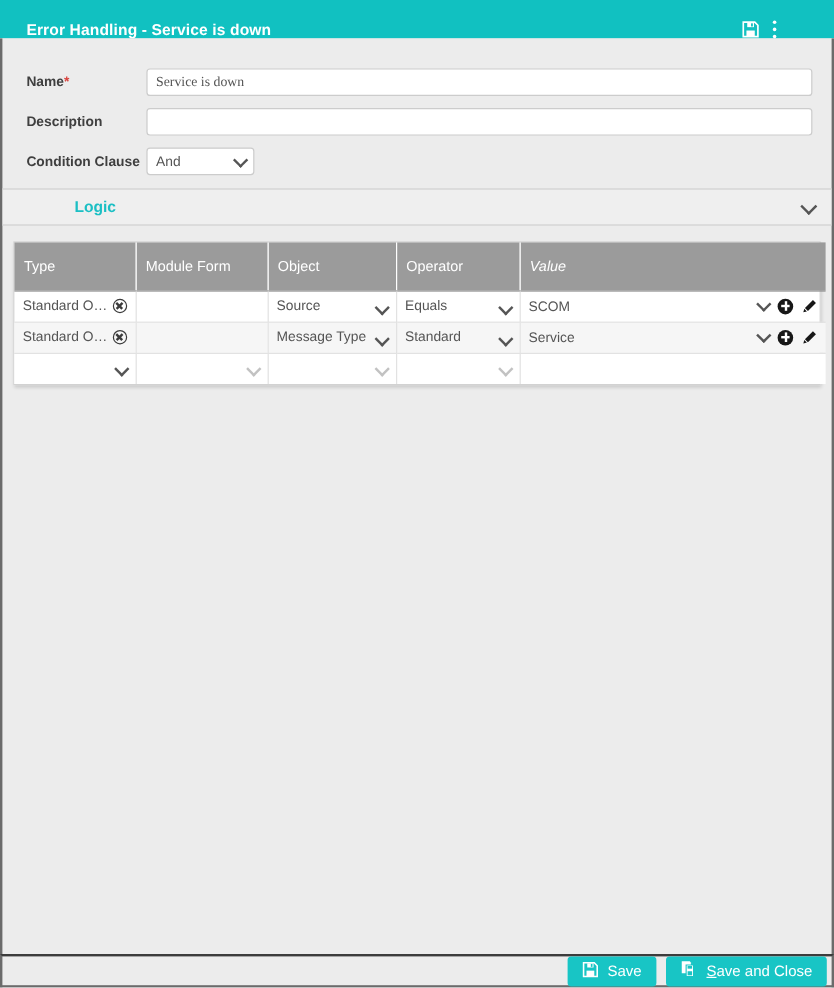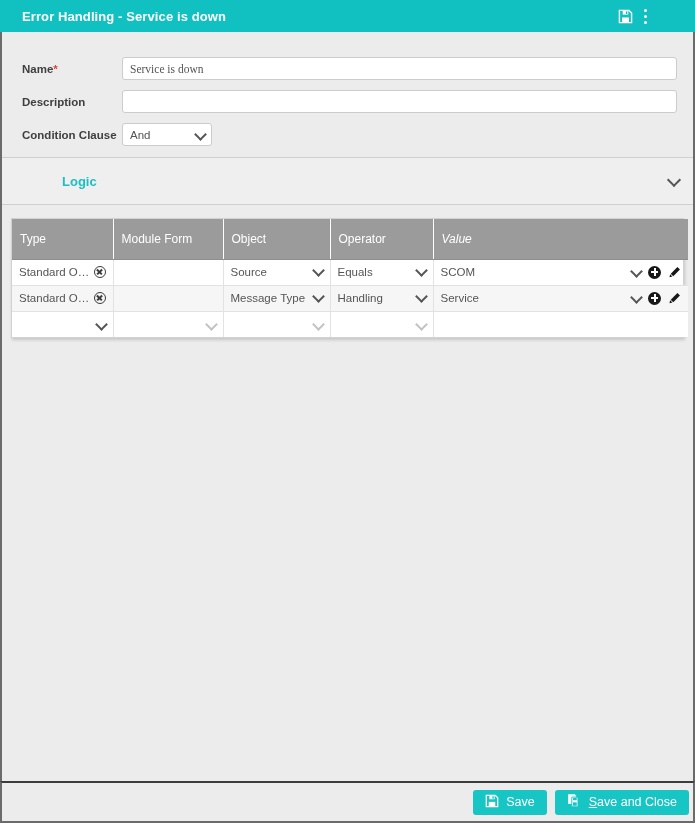--- a/index.html
+++ b/index.html
@@ -19,21 +19,21 @@
     position: relative;
     width: 695px; height: 823px;
     display: flex; flex-direction: column;
     background: #ececec;
   }
 
   
   .titlebar {
     height: 32px;
     background: #11c1c1;
-    display: flex; align-items: center;
+    display: flex; align-items: flex-end;
     flex: 0 0 auto;
     padding: 0 10px 0 22px;
   }
   .titlebar-text {
     color: #ffffff;
     font-size: 13px;
     font-weight: bold;
     letter-spacing: .1px;
     white-space: nowrap;
     flex: 1 1 auto;
@@ -114,21 +114,21 @@
     width: 9px; height: 9px;
     border-right: 2px solid #555;
     border-bottom: 2px solid #555;
     transform: rotate(45deg);
   }
   .chev.light { border-color: #c2c2c2; }
   .chev.big { width: 10px; height: 10px; border-width: 2.4px; }
 
   
   .logic-bar {
-    height: 48px;
+    height: 31px;
     background: #efefef;
     border-top: 1px solid #cfcfcf;
     border-bottom: 1px solid #cfcfcf;
     display: flex; align-items: center;
     padding: 0 14px 0 60px;
     cursor: pointer;
   }
   .logic-title {
     color: #1bbfc4;
     font-size: 13px;
@@ -168,21 +168,21 @@
     font-size: 11.5px;
     color: #555;
     vertical-align: middle;
     overflow: hidden;
     white-space: nowrap;
   }
   table.grid td:last-child { border-right: none; }
   table.grid tr.alt td { background: #f6f6f6; }
   table.grid tr.blank td { background: #ffffff; border-bottom: none; }
 
-  .cell-flex { display: flex; align-items: flex-start; width: 100%; }
+  .cell-flex { display: flex; align-items: flex-end; width: 100%; }
   .cell-flex .txt { flex: 1 1 auto; overflow: hidden; text-overflow: ellipsis; white-space: nowrap; }
   .cell-flex .right { flex: 0 0 auto; display: flex; align-items: center; gap: 7px; padding-left: 6px; }
   .cell-right { display: flex; align-items: center; justify-content: flex-end; width: 100%; }
 
   .clear-x {
     position: relative;
     width: 12px; height: 12px;
     border: 1.6px solid #3b3b3b;
     border-radius: 50%;
     cursor: pointer;
@@ -209,21 +209,21 @@
     content: ""; position: absolute; background: #fff;
   }
   .plus-circle::before { left: 2.6px; top: 5.6px; width: 7.8px; height: 2px; }
   .plus-circle::after  { left: 5.6px; top: 2.6px; width: 2px; height: 7.8px; }
 
   .pencil { cursor: pointer; flex: 0 0 auto; line-height: 0; }
 
   
   .footer {
     flex: 0 0 auto;
-    height: 42px;
+    height: 28px;
     background: #ececec;
     border-top: 2px solid #3c3c3c;
     border-left: 2px solid #6b6b6b;
     border-right: 2px solid #6b6b6b;
     border-bottom: 2px solid #6b6b6b;
     display: flex; align-items: center; justify-content: flex-end;
     gap: 8px;
     padding: 0 4px 0 10px;
   }
   .btn {
@@ -373,21 +373,21 @@
             <td>
               <span class="cell-flex">
                 <span class="txt">Message Type</span>
                 <span class="right">
                     <i class="chev"></i>
                   </span>
               </span>
             </td>
             <td>
               <span class="cell-flex">
-                <span class="txt">Handling</span>
+                <span class="txt">Standard</span>
                 <span class="right">
                     <i class="chev"></i>
                   </span>
               </span>
             </td>
             <td>
               <span class="cell-flex">
                 <span class="txt">Service</span>
                 <span class="right">
                   <span><i class="chev"></i></span>

